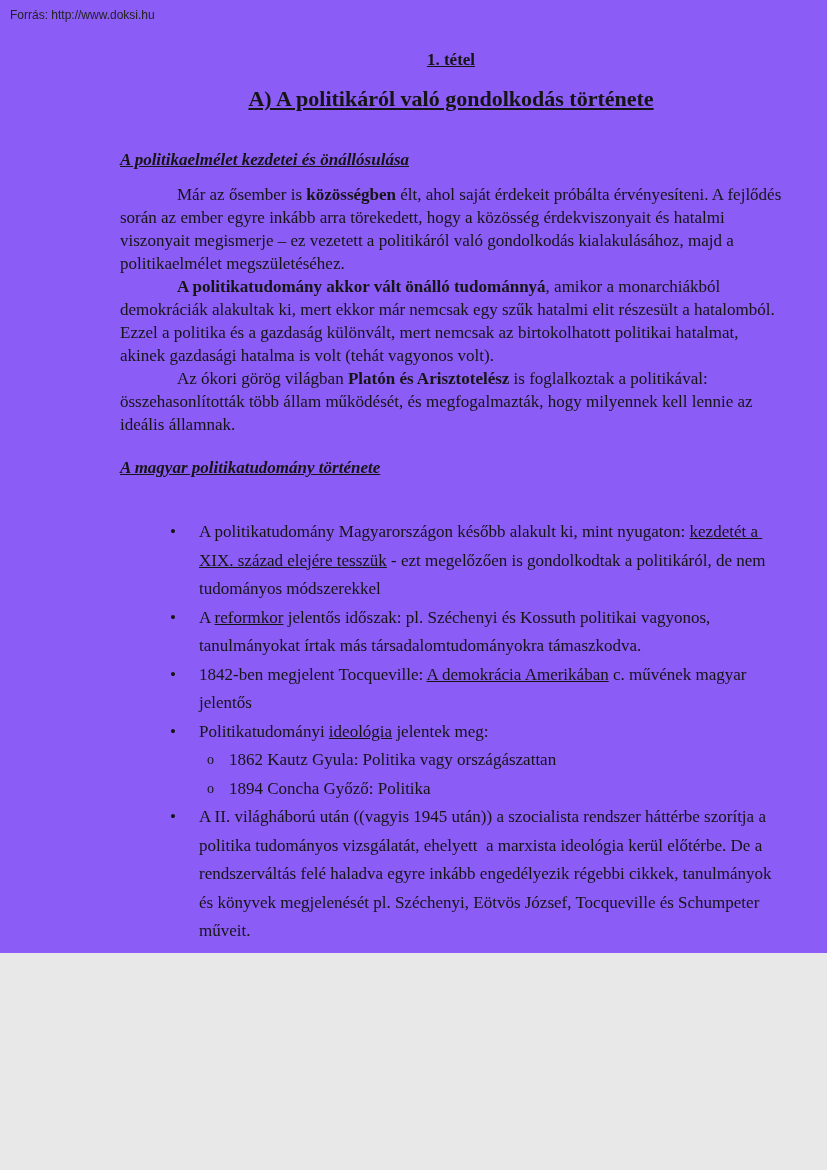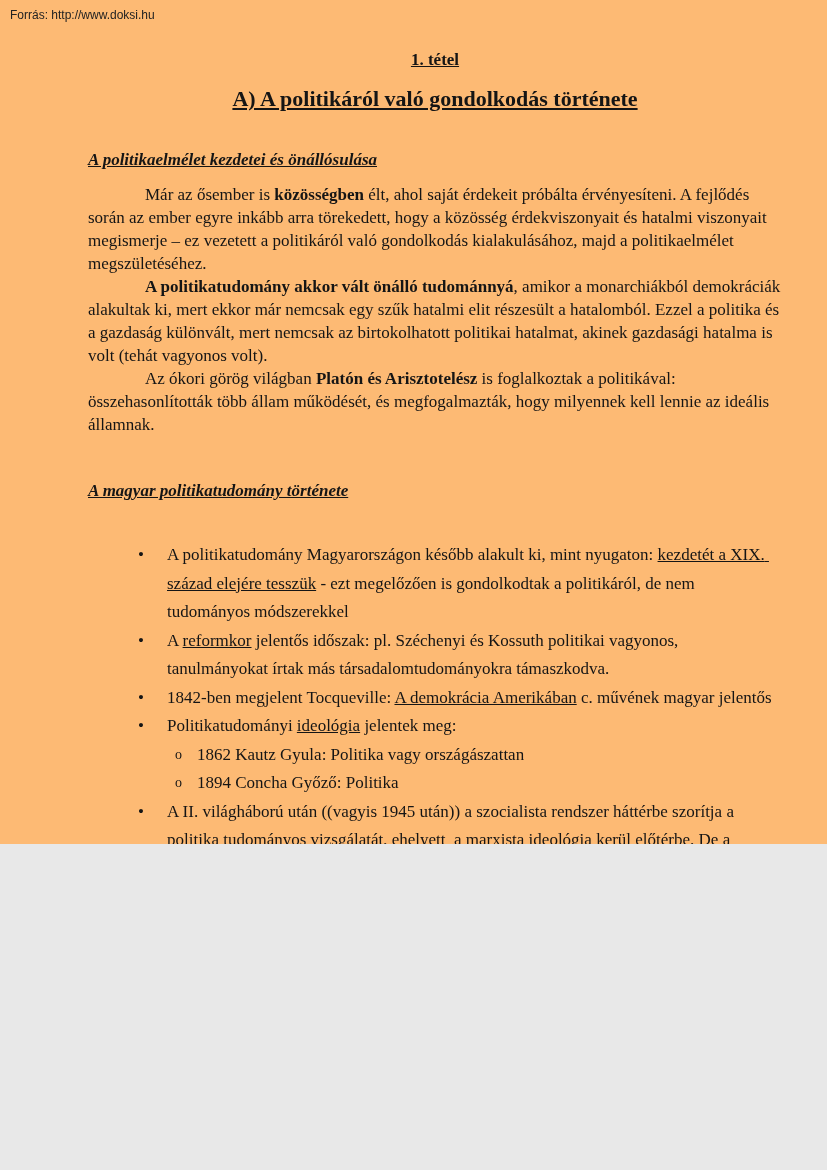--- a/index.html
+++ b/index.html
@@ -1,35 +1,35 @@
 <!DOCTYPE html>
 <html><head>
 <meta charset="utf-8">
 <style>
   html, body { margin: 0; padding: 0; background: #e8e8e8; }
   .page {
     position: relative;
     width: 827px;
-    height: 844px;
+    height: 953px;
     margin: 0 auto;
-    background: #fdba74;
+    background: #8b5cf6;
     color: #151515;
     overflow: hidden;
     font-family: "Liberation Serif", serif;
   }
   .source {
     position: absolute;
     top: 8px;
     left: 10px;
     font-family: "Liberation Sans", sans-serif;
     font-size: 12px;
     color: #222;
   }
   .content {
-    padding: 49px 45px 0 88px;
+    padding: 49px 45px 0 120px;
   }
   .title {
     text-align: center;
     font-weight: bold;
     text-decoration: underline;
     font-size: 17px;
     line-height: 21px;
   }
   .subtitle {
     text-align: center;
@@ -40,21 +40,21 @@
     margin-top: 16px;
   }
   .heading {
     font-weight: bold;
     font-style: italic;
     text-decoration: underline;
     font-size: 17px;
     line-height: 28px;
   }
   .heading.h1 { margin-top: 34px; }
-  .heading.h2 { margin-top: 41px; }
+  .heading.h2 { margin-top: 18px; }
   .para {
     margin: 0;
     font-size: 17px;
     line-height: 23px;
     text-indent: 57px;
     text-align: left;
   }
   .para.first { margin-top: 9px; }
   .rich { white-space: pre-wrap; }
   .b { font-weight: bold; }

